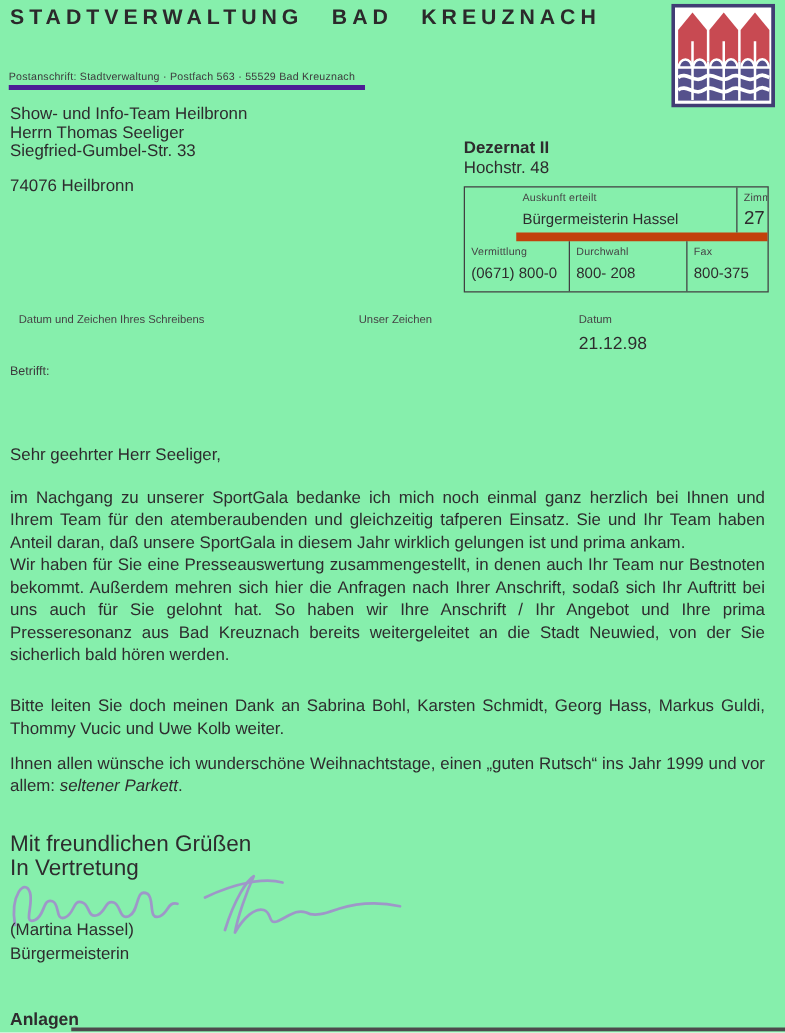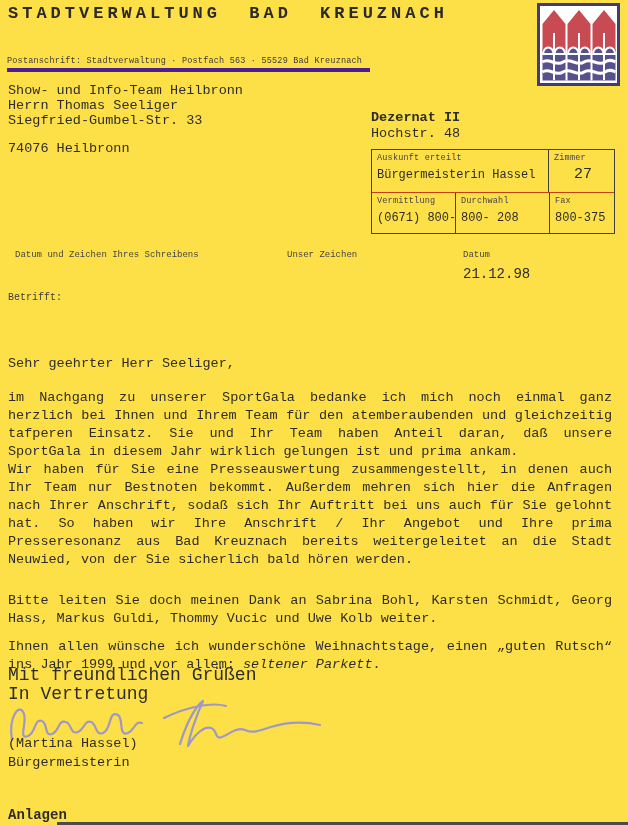--- a/index.html
+++ b/index.html
@@ -1,20 +1,20 @@
 <!DOCTYPE html>
 <html><head>
 <meta charset="utf-8">
 <style>
   * { margin:0; padding:0; box-sizing:border-box; }
   html,body { background:#fbfaf7; }
   .page {
     position:relative; width:628px; height:826px; overflow:hidden;
-    background:#fde047; color:#2e2c2e;
-    font-family:Liberation Mono, monospace;
+    background:#86efac; color:#2e2c2e;
+    font-family:Liberation Sans, sans-serif;
   }
   
   .lh-title {
     position:absolute; left:8px; top:4px;
     font-size:17px; font-weight:700; letter-spacing:4px; word-spacing:14px;
     color:#2b292b; white-space:nowrap;
   }
   .logo { position:absolute; left:537px; top:3px; width:83px; height:83px; }
   .postal-line {
     position:absolute; left:7px; top:56px;
@@ -26,21 +26,21 @@
   .recipient .city { margin-top:13px; }
   
   .office { position:absolute; left:371px; top:110px; font-size:13.5px; line-height:15.5px; }
   .office .dept { font-weight:700; }
   
   .info-table {
     position:absolute; left:371px; top:149px; width:244px;
     border:1px solid #413f41; background:transparent;
   }
   .it-row { display:flex; }
-  .it-row1 { height:43px; border-bottom:1px solid #c2410c; }
+  .it-row1 { height:43px; border-bottom:7px solid #c2410c;margin-left:41px; }
   .it-row2 { height:40px; }
   .it-cell { padding:3px 2px 0 5px; overflow:hidden; }
   .it-cell + .it-cell { border-left:1px solid #413f41; }
   .c-auskunft { width:176px; }
   .c-zimmer  { flex:1; }
   .c-vermittlung { width:83px; }
   .c-durchwahl  { width:94px; }
   .c-fax  { flex:1; }
   .it-lbl { font-size:8.5px; color:#454345; letter-spacing:.2px; }
   .it-val { font-size:12px; margin-top:5px; white-space:nowrap; }

